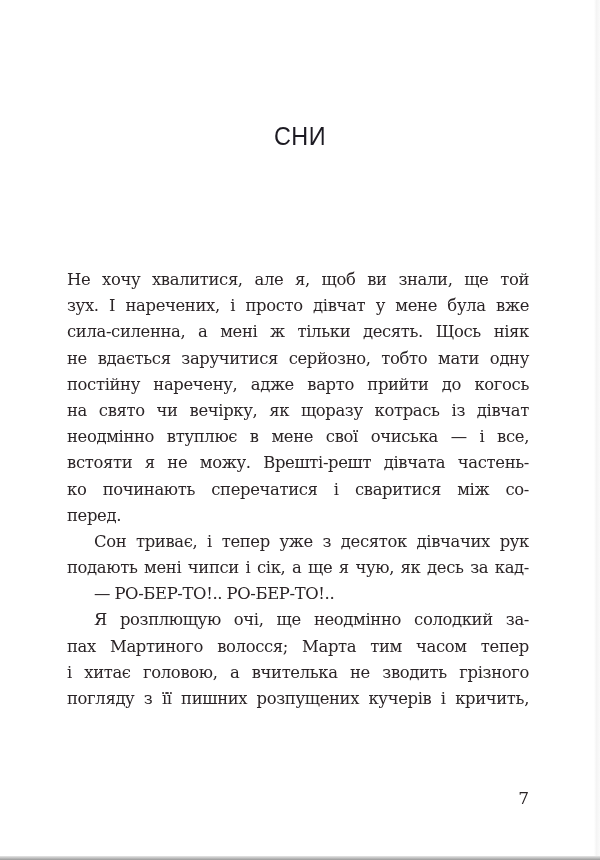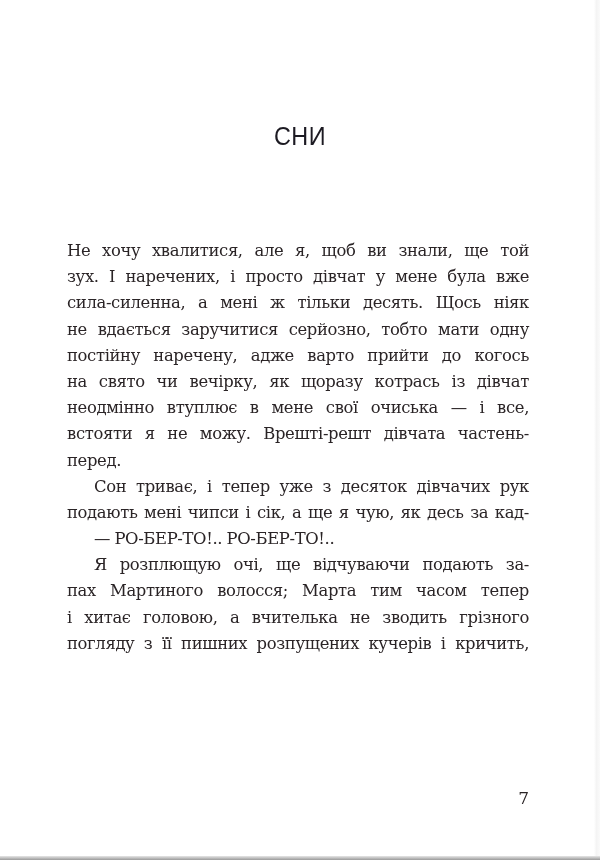--- a/index.html
+++ b/index.html
@@ -45,21 +45,21 @@
     font-family: "Liberation Sans", "DejaVu Sans", sans-serif;
     font-size: 26px;
     font-weight: normal;
     letter-spacing: 0.5px;
     color: #1c1a22;
     transform: scaleX(0.9);
     margin: 0;
   }
   .body-text {
     position: absolute;
-    top: 238px;
+    top: 267px;
     left: 67px;
     width: 462px;
     font-size: 16.4px;
     line-height: 26.2px;
     letter-spacing: -0.35px;
     word-spacing: -0.5px;
   }
   .line {
     display: block;
     white-space: nowrap;
@@ -91,25 +91,26 @@
 
   <div class="body-text">
     <span class="line">Не хочу хвалитися, але я, щоб ви знали, ще той</span>
     <span class="line">зух. І наречених, і просто дівчат у мене була вже</span>
     <span class="line">сила-силенна, а мені ж тільки десять. Щось ніяк</span>
     <span class="line">не вдається заручитися серйозно, тобто мати одну</span>
     <span class="line">постійну наречену, адже варто прийти до когось</span>
     <span class="line">на свято чи вечірку, як щоразу котрась із дівчат</span>
     <span class="line">неодмінно втуплює в мене свої очиська — і все,</span>
     <span class="line">встояти я не можу. Врешті-решт дівчата частень-</span>
+    <span class="line">ко починають сперечатися і сваритися між со-</span>
     <span class="line last">перед.</span>
     <span class="line indent">Сон триває, і тепер уже з десяток дівчачих рук</span>
     <span class="line">подають мені чипси і сік, а ще я чую, як десь за кад-</span>
     <span class="line indent last">— РО-БЕР-ТО!.. РО-БЕР-ТО!..</span>
-    <span class="line indent">Я розплющую очі, ще відчуваючи подають за-</span>
+    <span class="line indent">Я розплющую очі, ще неодмінно солодкий за-</span>
     <span class="line">пах Мартиного волосся; Марта тим часом тепер</span>
     <span class="line">і хитає головою, а вчителька не зводить грізного</span>
     <span class="line">погляду з її пишних розпущених кучерів і кричить,</span>
   </div>
 
   <div class="page-number">7</div>
 </div>
 
 <div class="right-edge"></div>
 <div class="bottom-edge"></div>

